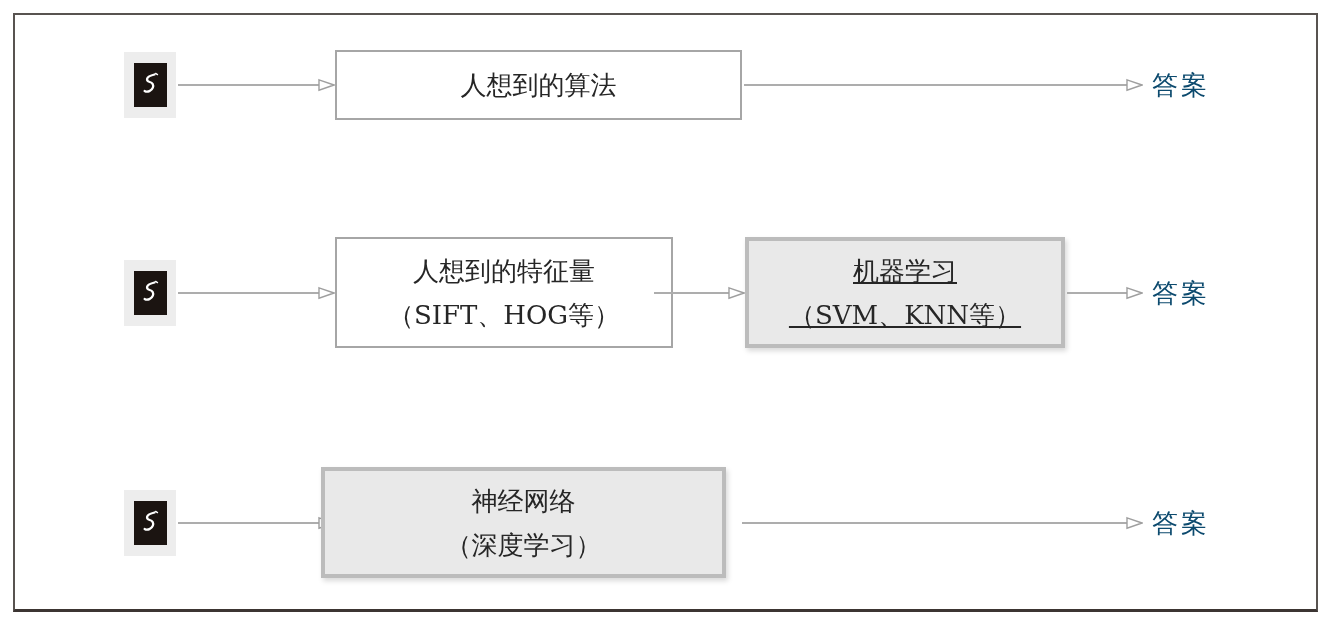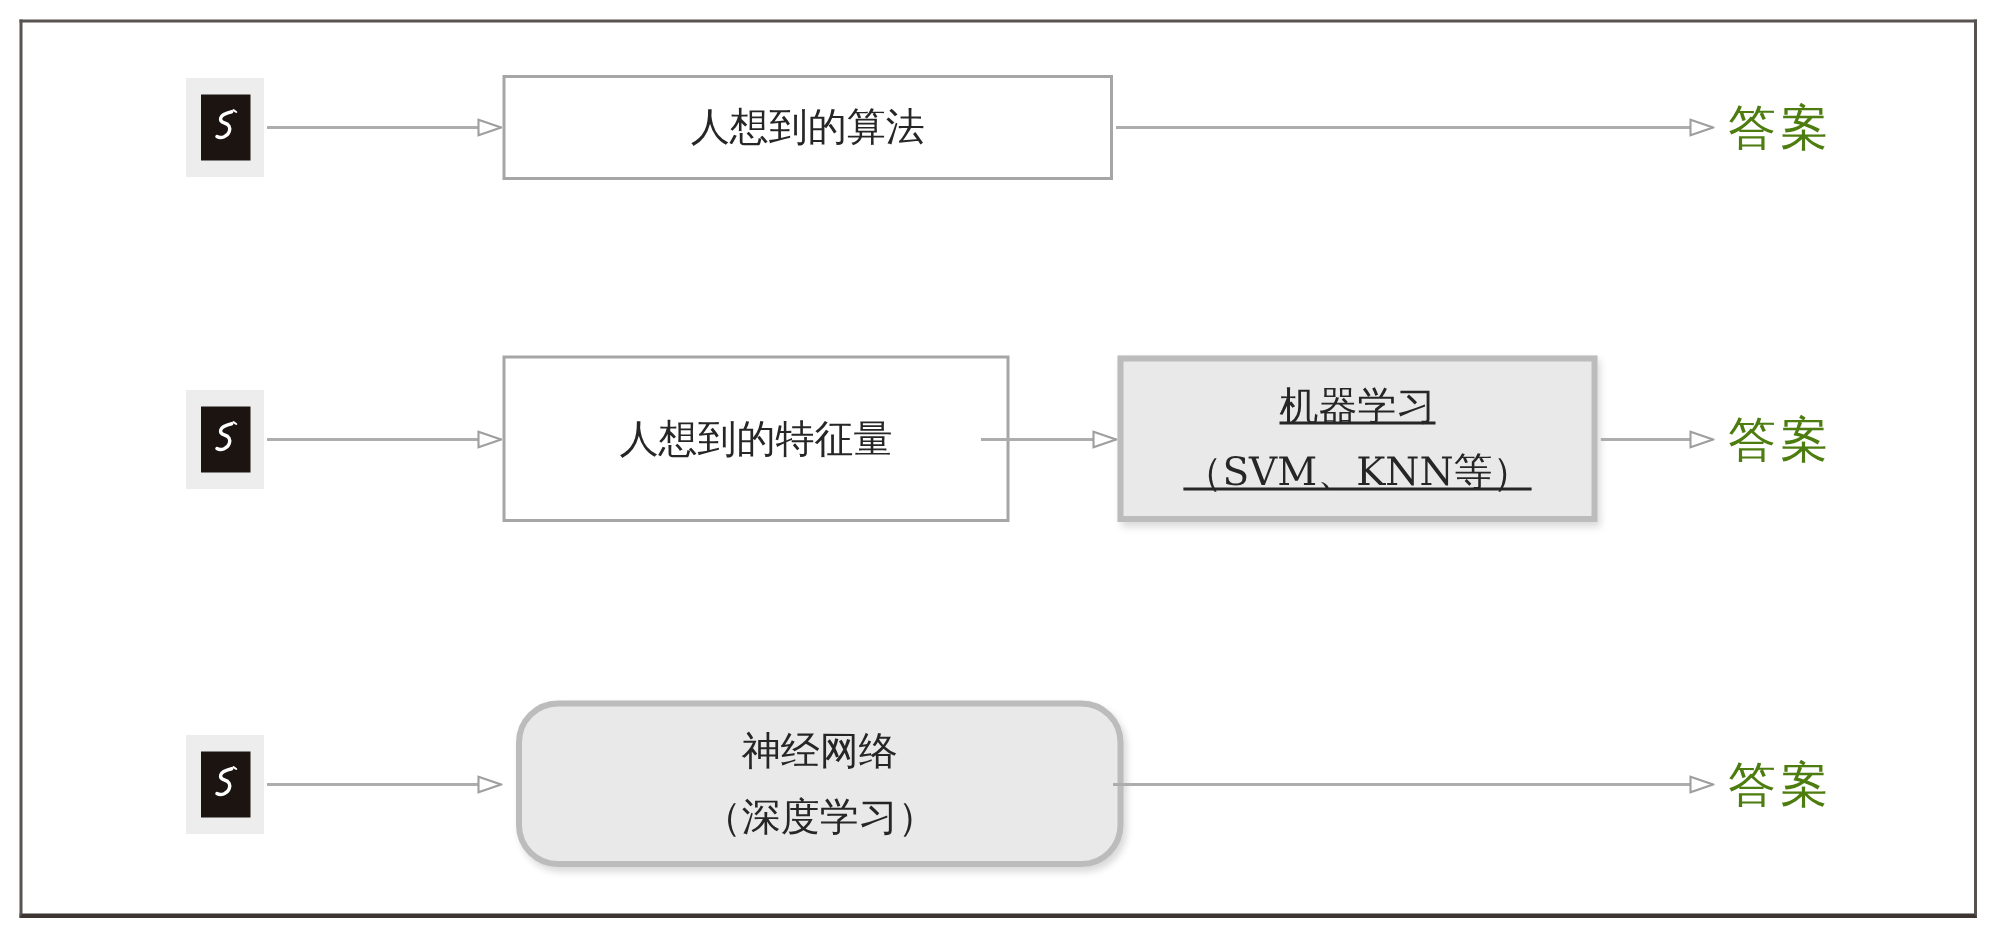--- a/index.html
+++ b/index.html
@@ -30,21 +30,21 @@
     color:#262626; font-size:26px; line-height:44px; text-align:center;
     white-space:nowrap;
   }
   .pbox.gray {
     background:#e9e9e9; border:4px solid #bcbcbc;
     box-shadow:2px 3px 5px rgba(0,0,0,0.15);
   }
 
   .answer {
     position:absolute; height:34px; line-height:34px;
-    color:#4d7c0f; font-size:32px; letter-spacing:3px; white-space:nowrap;
+    color:#0c4a6e; font-size:26px; letter-spacing:3px; white-space:nowrap;
   }
 
   .arrow { position:absolute; height:16px; }
   .arrow svg { display:block; }
 </style>
 </head>
 <body>
 
 <div id="page">
 
@@ -84,20 +84,21 @@
     </div>
   </div>
   <div class="arrow" style="left:178px; top:285px; width:157px;">
       <svg width="157" height="16" viewBox="0 0 157 16">
         <line x1="0" y1="8" x2="143" y2="8" stroke="#adadad" stroke-width="2"></line>
         <path d="M 141 2.8 L 156 8 L 141 13.2 Z" fill="#ffffff" stroke="#9f9f9f" stroke-width="1.4"></path>
       </svg>
     </div>
   <div class="pbox" style="left:335px; top:237px; width:338px; height:111px;">
     <span>人想到的特征量</span>
+    <span>（SIFT、HOG等）</span>
   </div>
   <div class="arrow" style="left:654px; top:285px; width:91px;">
       <svg width="91" height="16" viewBox="0 0 91 16">
         <line x1="0" y1="8" x2="77" y2="8" stroke="#adadad" stroke-width="2"></line>
         <path d="M 75 2.8 L 90 8 L 75 13.2 Z" fill="#ffffff" stroke="#9f9f9f" stroke-width="1.4"></path>
       </svg>
     </div>
   <div class="pbox gray" style="left:745px; top:237px; width:320px; height:111px;text-decoration:underline;">
     <span>机器学习</span>
     <span>（SVM、KNN等）</span>
@@ -117,21 +118,21 @@
         <path d="M 23.5 6.5 L 26 8.2" fill="none" stroke="#ffffff" stroke-width="1.8" stroke-linecap="round"></path>
       </svg>
     </div>
   </div>
   <div class="arrow" style="left:178px; top:515px; width:157px;">
       <svg width="157" height="16" viewBox="0 0 157 16">
         <line x1="0" y1="8" x2="143" y2="8" stroke="#adadad" stroke-width="2"></line>
         <path d="M 141 2.8 L 156 8 L 141 13.2 Z" fill="#ffffff" stroke="#9f9f9f" stroke-width="1.4"></path>
       </svg>
     </div>
-  <div class="pbox gray" style="left:344px; top:467px; width:405px; height:111px;border-radius:28px;">
+  <div class="pbox gray" style="left:321px; top:467px; width:405px; height:111px;">
     <span>神经网络</span>
     <span>（深度学习）</span>
   </div>
   <div class="arrow" style="left:742px; top:515px; width:401px;">
       <svg width="401" height="16" viewBox="0 0 401 16">
         <line x1="0" y1="8" x2="387" y2="8" stroke="#adadad" stroke-width="2"></line>
         <path d="M 385 2.8 L 400 8 L 385 13.2 Z" fill="#ffffff" stroke="#9f9f9f" stroke-width="1.4"></path>
       </svg>
     </div>
   <div class="answer" style="left:1152px; top:506px;">答案</div>

